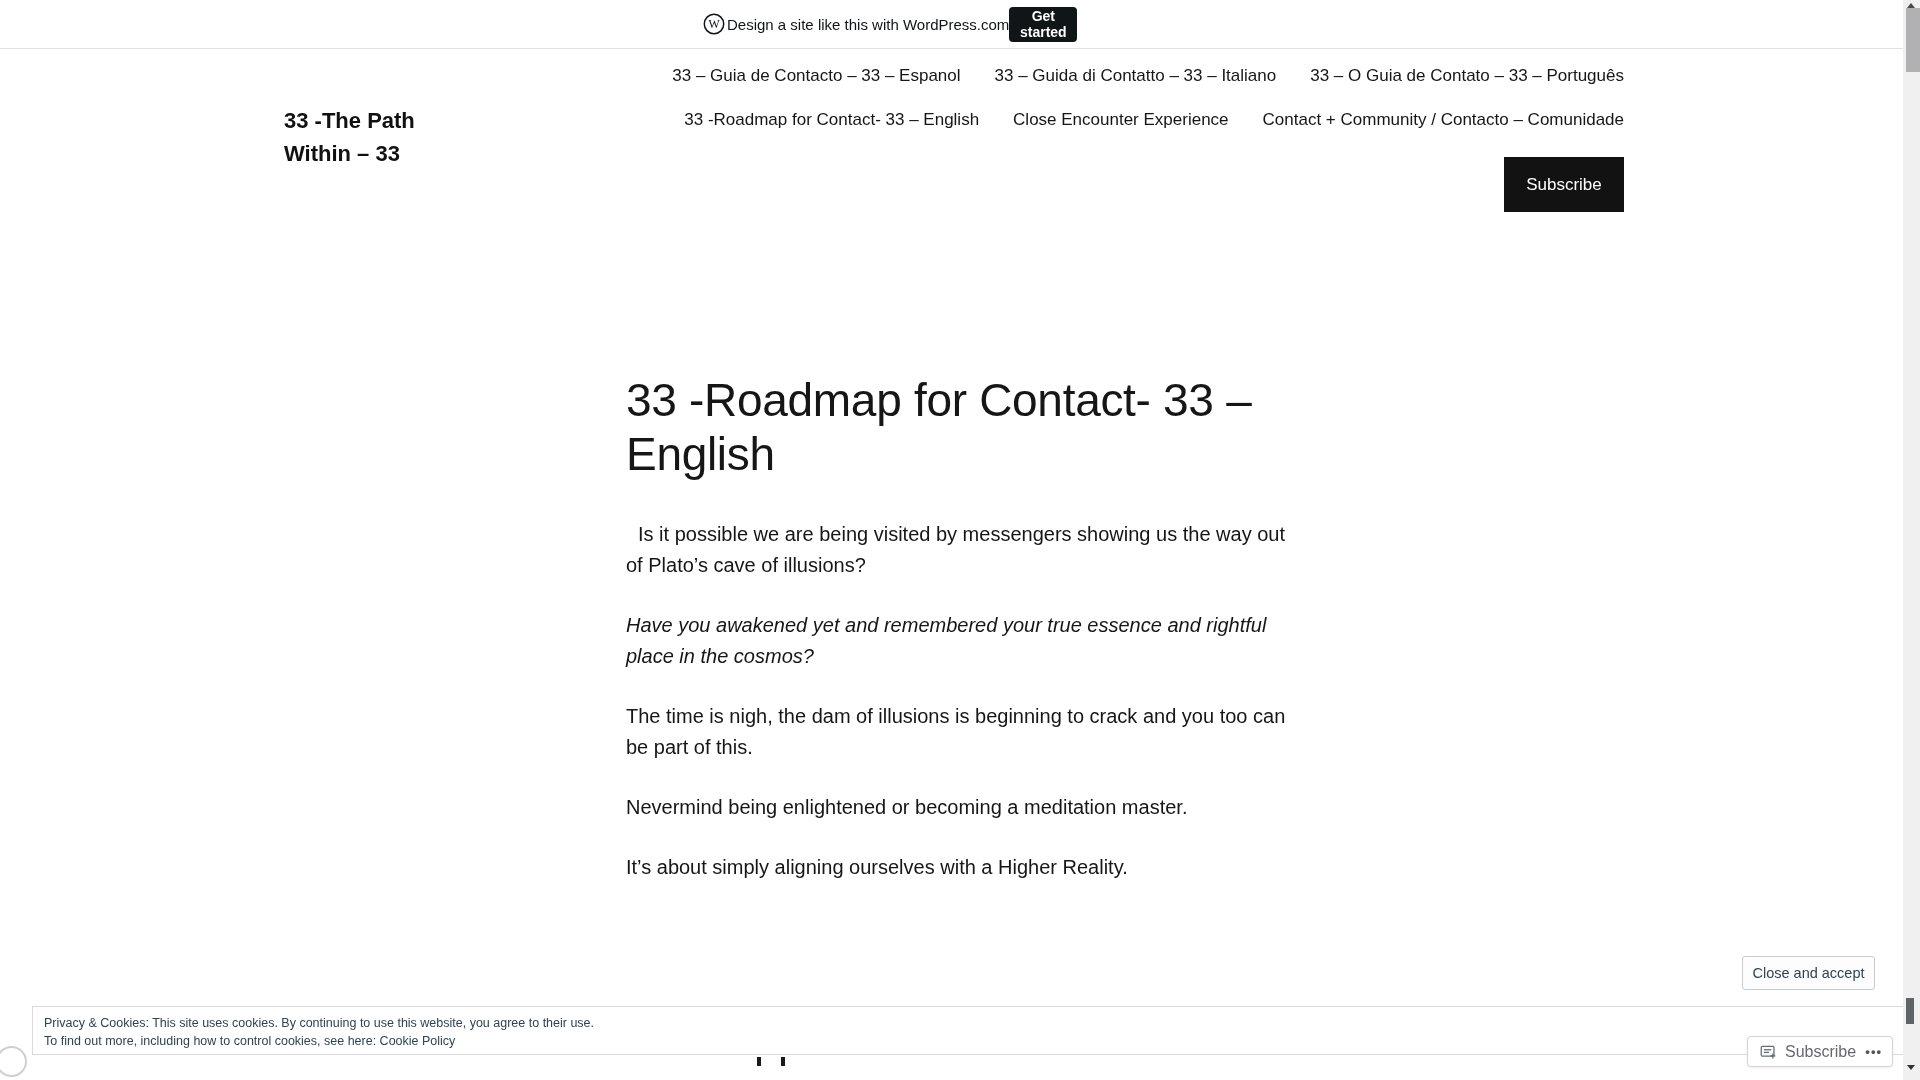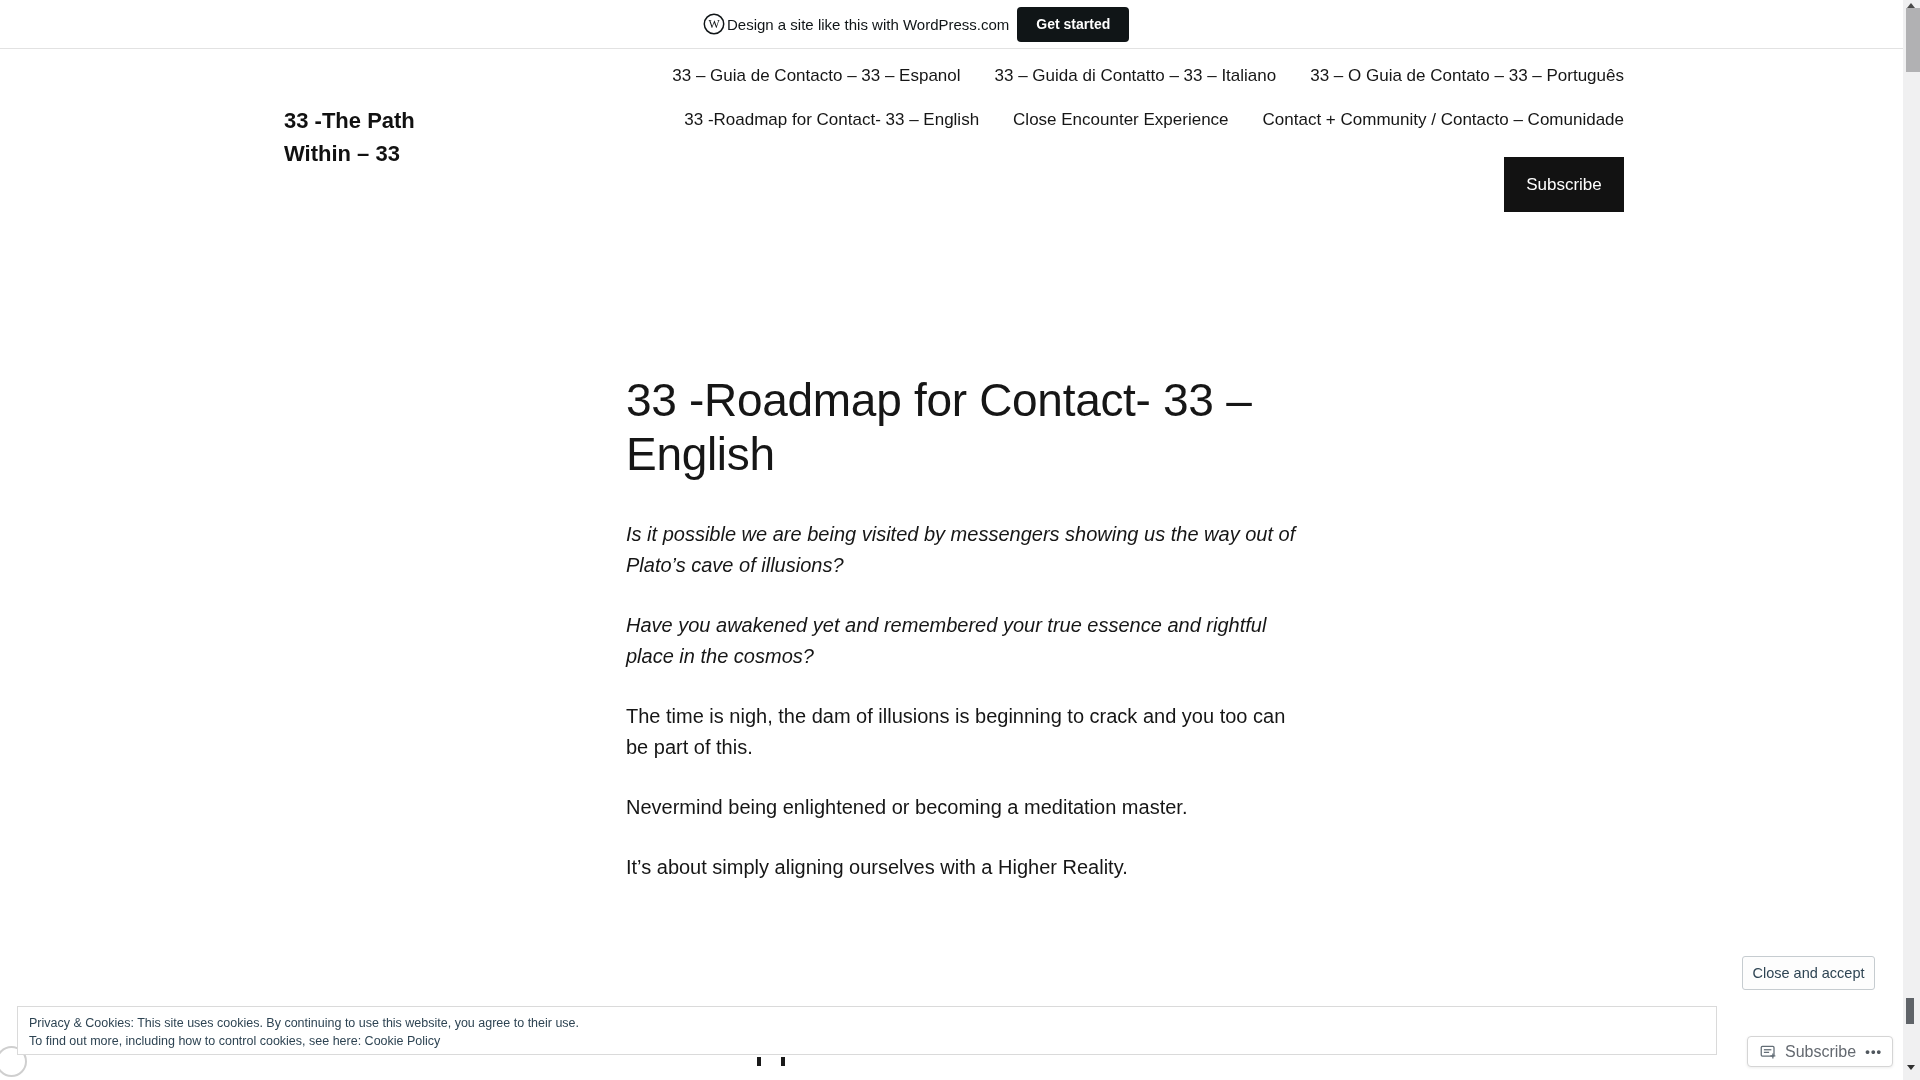--- a/index.html
+++ b/index.html
@@ -5,42 +5,42 @@
   * { margin:0; padding:0; box-sizing:border-box; }
   html,body { width:1920px; height:1080px; overflow:hidden; background:#fff;
     font-family:"Liberation Sans","DejaVu Sans",sans-serif; color:#161616; }
 
   
   .banner { position:absolute; left:0; top:0; width:1903px; height:49px; background:#fff;
     border-bottom:1px solid #e2e2e2; z-index:30; }
   .banner-inner { position:absolute; left:703px; top:0; height:48px; display:flex; align-items:center; }
   .wp-logo { width:22px; height:22px; flex:0 0 auto; }
   .banner-text { margin-left:2px; font-size:15px; color:#101517; white-space:nowrap; }
-  .get-started { margin-left:8px; width:112px; height:35px; background:#101517; color:#fff;
+  .get-started { margin-left:0; width:68px; height:35px; background:#101517; color:#fff;
     border:none; border-radius:4px; font-size:14px; font-weight:bold; cursor:pointer;
     font-family:inherit; }
 
   
   .site-title { position:absolute; left:284px; top:104px; font-size:22px; font-weight:bold;
     line-height:33px; color:#111; }
   .nav-row { position:absolute; right:296px; display:flex; gap:34px; white-space:nowrap; }
   .nav-row1 { top:66px; }
   .nav-row2 { top:110px; }
   .nav-row a { font-size:17px; color:#161616; text-decoration:none; cursor:pointer; }
   .subscribe-btn { position:absolute; right:296px; top:157px; width:120px; height:55px;
     background:#121212; color:#fff; border:none; font-size:17px; font-family:inherit; cursor:pointer; }
 
   
   .article { position:absolute; left:626px; top:373px; width:670px; }
   .article h1 { font-size:46px; font-weight:400; line-height:54px; letter-spacing:-0.3px;
     color:#161616; margin:0 0 38px 0; }
   .article p { font-size:20px; line-height:31px; margin:0 0 29px 0; color:#161616; }
 
   
-  .cookie-bar { position:absolute; left:17px; top:1006px; width:1700px; height:49px;
+  .cookie-bar { position:absolute; left:32px; top:1006px; width:1878px; height:49px;
     background:#fff; border:1px solid #dadada; z-index:40; padding:8px 0 0 11px;
     color:#2e4453; font-size:12.5px; line-height:17.5px; }
   .cookie-bar a { color:#2e4453; cursor:pointer; }
   .close-accept { position:absolute; left:1742px; top:956px; width:133px; height:34px;
     background:#fdfdfd; border:1px solid #c6ccd0; border-radius:3px; color:#2e4453;
     font-size:14.5px; font-family:inherit; cursor:pointer; z-index:41; }
 
   
   .action-pill { position:absolute; left:1747px; top:1036px; width:146px; height:31px;
     background:#fff; border:1px solid #d5d5d5; border-radius:4px; z-index:50;
@@ -93,21 +93,21 @@
 <nav class="nav-row nav-row2">
   <a>33 -Roadmap for Contact- 33 – English</a>
   <a>Close Encounter Experience</a>
   <a>Contact + Community / Contacto – Comunidade</a>
 </nav>
 
 <button class="subscribe-btn">Subscribe</button>
 
 <main class="article">
   <h1>33 -Roadmap for Contact- 33 – English</h1>
-  <p><span style="font-style: italic;">Is it possible we are being visited by messengers showing us the way out of Plato’s cave of illusions?</span></p>
+  <p><span style=" margin-left: 12px;">Is it possible we are being visited by messengers showing us the way out of Plato’s cave of illusions?</span></p>
   <p><span style="font-style: italic;">Have you awakened yet and remembered your true essence and rightful place in the cosmos?</span></p>
   <p><span>The time is nigh, the dam of illusions is beginning to crack and you too can be part of this.</span></p>
   <p><span>Nevermind being enlightened or becoming a meditation master.</span></p>
   <p><span>It’s about simply aligning ourselves with a Higher Reality.</span></p>
 </main>
 
 <span class="frag" style="left:757px;"></span>
 <span class="frag" style="left:781px;"></span>
 
 <div class="cookie-bar">

